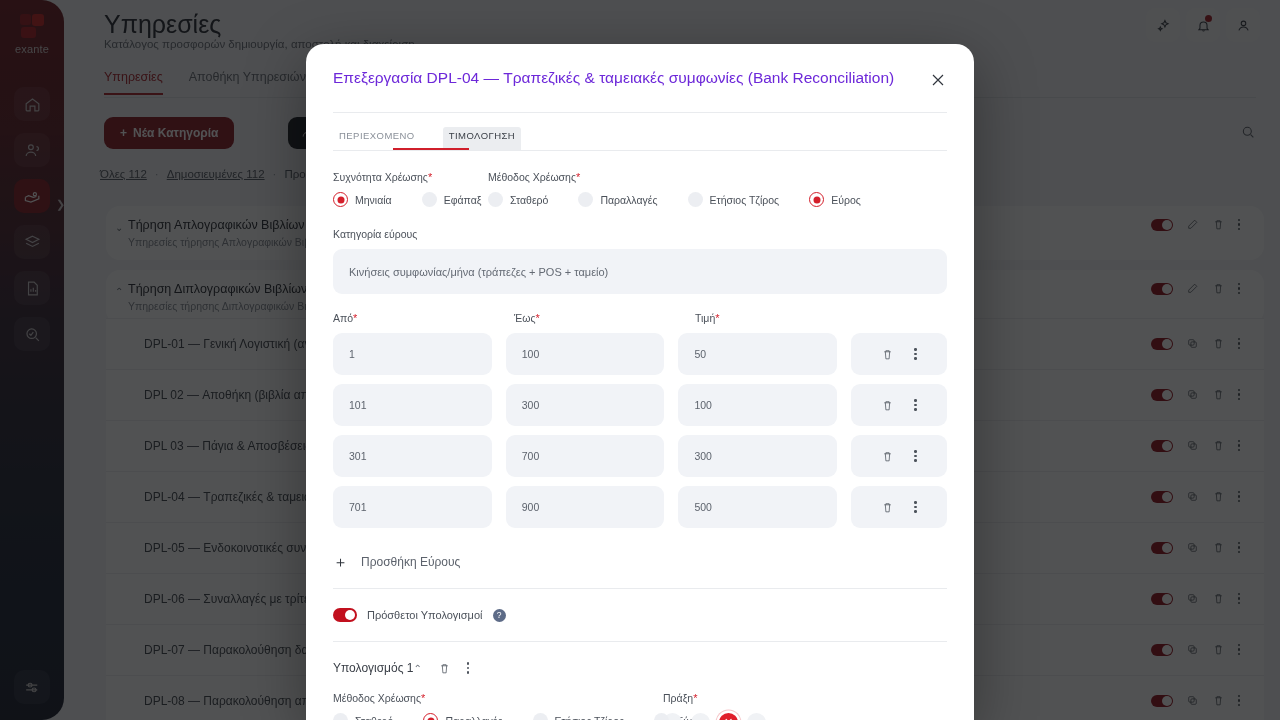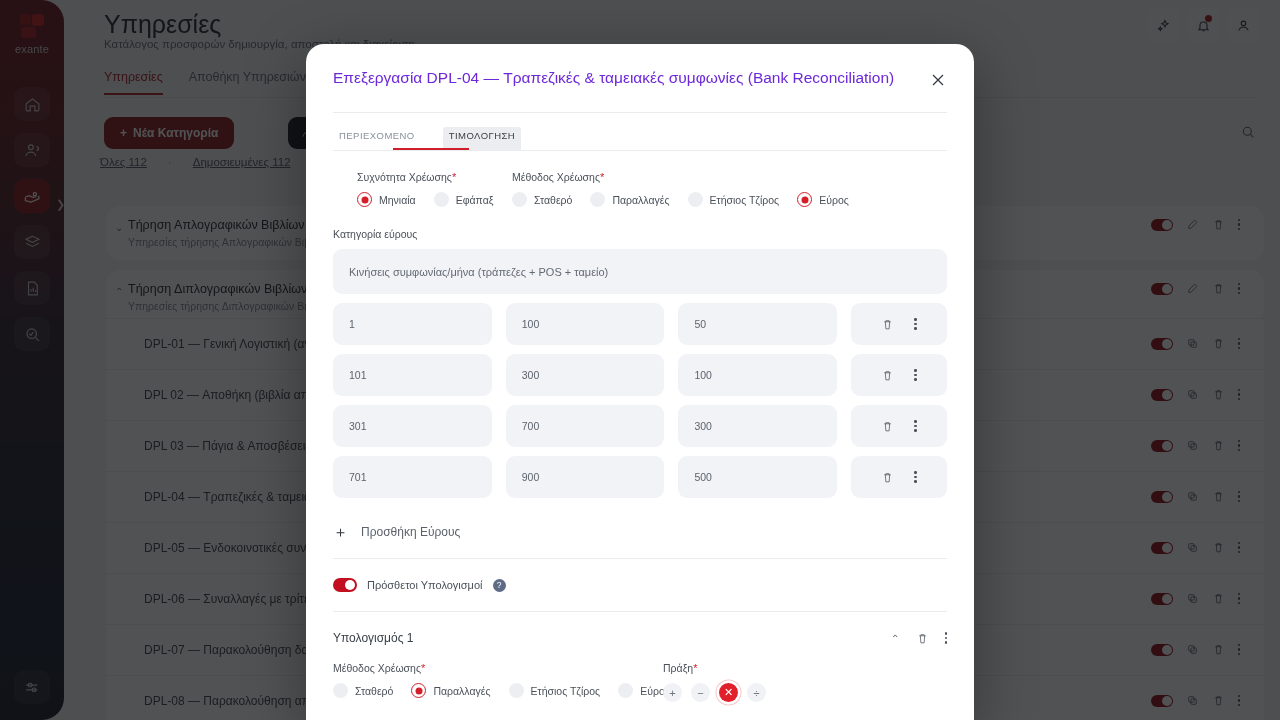--- a/index.html
+++ b/index.html
@@ -60,21 +60,21 @@
   .bg-btn-primary {
     position:absolute; left: 40px; top: 117px; height: 32px; padding: 0 16px;
     background:#9e1a24; color:#fff; border-radius: 9px; font-size: 12px;
     display:flex; align-items:center; gap:6px; font-weight:600;
   }
   .bg-btn-dark {
     position:absolute; left: 224px; top: 117px; width: 38px; height: 32px;
     background:#20242c; border-radius: 9px; display:flex; align-items:center; justify-content:center;
   }
   .bg-btn-dark svg { width:15px; height:15px; stroke:#e9eaee; fill:none; stroke-width:1.5;}
-  .bg-filters { position:absolute; left: 36px; top: 156px; font-size: 11.5px; color:#585e69; display:flex; gap:21px; align-items:center;}
+  .bg-filters { position:absolute; left: 36px; top: 168px; font-size: 11.5px; color:#585e69; display:flex; gap:8px; align-items:center;}
   .bg-filters .sep { color:#9aa0aa; }
   .bg-filters .u { text-decoration: underline; }
   .bg-search { position:absolute; right: 24px; top: 124px; }
   .bg-search svg { width:16px; height:16px; stroke:#5d636d; fill:none; stroke-width:1.6;}
 
   .bg-headicons { position:absolute; right: 20px; top: 8px; display:flex; gap: 6px;}
   .bg-headicon { width: 34px; height: 34px; border-radius:10px; background: rgba(255,255,255,0.30);
     display:flex; align-items:center; justify-content:center; position:relative;}
   .bg-headicon svg { width:17px; height:17px; stroke:#3a3f48; fill:none; stroke-width:1.5;}
   .bg-headicon .dot { position:absolute; right:8px; top:7px; width:7px; height:7px; border-radius:50%; background:#b81b26;}
@@ -120,21 +120,21 @@
     content:""; position:absolute; left: 87px; width: 76px; bottom: 0; height:2px; background:#d01f2b;
   }
   .m-tabs-line { height:1px; background:#e9ebee; margin: 0 27px; }
 
   .m-body { padding: 0 27px; }
 
   .fl-label { font-size: 10.5px; color:#4b515a; margin-bottom: 9px; display:inline-block;}
   .req { color:#d41f2b; font-size: 11px; }
 
   .rowgroup { display:flex; padding-top: 16px; }
-  .radio-set { display:flex; align-items:center; gap: 0; }
+  .radio-set { display:flex; align-items:center; gap: 12px; }
   .radio { display:flex; align-items:center; gap: 7px; margin-right: 18px; }
   .radio .rb { width:15px; height:15px; border-radius:50%; background:#eceef2; position:relative; flex:0 0 auto;}
   .radio.sel .rb { background:#fff; border: 1.5px solid #d41f2b; }
   .radio.sel .rb::after { content:""; position:absolute; left:50%; top:50%; transform:translate(-50%,-50%);
      width:7px; height:7px; border-radius:50%; background:#d41f2b;}
   .radio .rl { font-size: 10.5px; color:#4b515a; white-space:nowrap;}
 
   .field-block { margin-top: 17px; }
   .txtbox {
     height: 42px; background:#f1f3f7; border-radius: 9px;
@@ -158,21 +158,21 @@
 
   .sep-line { height:1px; background:#e9ebee; margin: 19px 0; }
 
   .togrow { display:flex; align-items:center; gap: 10px; }
   .switch { width: 24px; height: 14px; border-radius: 8px; background:#c2101e; position:relative;}
   .switch::after { content:""; position:absolute; right: 2px; top: 2px; width: 10px; height:10px; border-radius:50%; background:#fff;}
   .togrow .tl { font-size: 11px; color:#4b515a;}
   .helpdot { width: 13px; height: 13px; border-radius:50%; background:#5d6b87; color:#fff;
              font-size: 8.5px; display:flex; align-items:center; justify-content:center;}
 
-  .calc-head { display:flex; align-items:center; justify-content:space-between; }
+  .calc-head { display:flex; align-items:center; }
   .calc-title { font-size: 12px; color:#3b4048; }
   .calc-icons { display:flex; align-items:center; gap: 16px; }
   .calc-icons .chev { font-size: 10px; color:#6a7079;}
 
   .calc-cols { display:flex; margin-top: 13px; }
   .ops { display:flex; align-items:center; gap: 9px; }
   .op { width: 19px; height: 19px; border-radius:50%; background:#f0f2f5; color:#6f757f;
         display:flex; align-items:center; justify-content:center; font-size: 11px;}
   .op.sel { background:#e01f2b; color:#fff; position:relative;
             box-shadow: 0 0 0 2.5px #fff, 0 0 0 3.5px #f6c5c8; }
@@ -510,21 +510,21 @@
 
   <div class="m-tabs">
     <div class="m-tab">ΠΕΡΙΕΧΟΜΕΝΟ</div>
     <div class="m-tab active">ΤΙΜΟΛΟΓΗΣΗ</div>
   </div>
   <div class="m-tabs-line"></div>
 
   <div class="m-body">
 
     <div class="rowgroup">
-      <div style="width:155px;margin-left:24px;">
+      <div style="width:155px;">
         <div class="fl-label">
           <span>Συχνότητα Χρέωσης</span><span class="req">*</span>
         </div>
         <div class="radio-set">
           <div class="radio sel">
             <span class="rb"></span>
             <span class="rl">Μηνιαία</span>
           </div>
           <div class="radio">
             <span class="rb"></span>
@@ -556,20 +556,31 @@
           </div>
         </div>
       </div>
     </div>
 
     <div class="field-block">
       <div class="fl-label">Κατηγορία εύρους</div>
       <div class="txtbox tall">Κινήσεις συμφωνίας/μήνα (τράπεζες + POS + ταμείο)</div>
     </div>
 
+    <div class="tbl-head">
+      <div class="th" style="width:181px;">
+        <span>Από</span><span class="req">*</span>
+      </div>
+      <div class="th" style="width:181px;">
+        <span>Έως</span><span class="req">*</span>
+      </div>
+      <div class="th" style="width:181px;">
+        <span>Τιμή</span><span class="req">*</span>
+      </div>
+    </div>
 
     <div id="range-rows">
         <div class="trow">
           <div class="cell c-from">1</div>
           <div class="cell c-to">100</div>
           <div class="cell c-price">50</div>
           <div class="cell c-act">
             <svg class="ic" viewBox="0 0 24 24">
               <path d="M6 7h12M9 7V5h6v2M8 7l1 13h6l1-13"></path>
             </svg>

